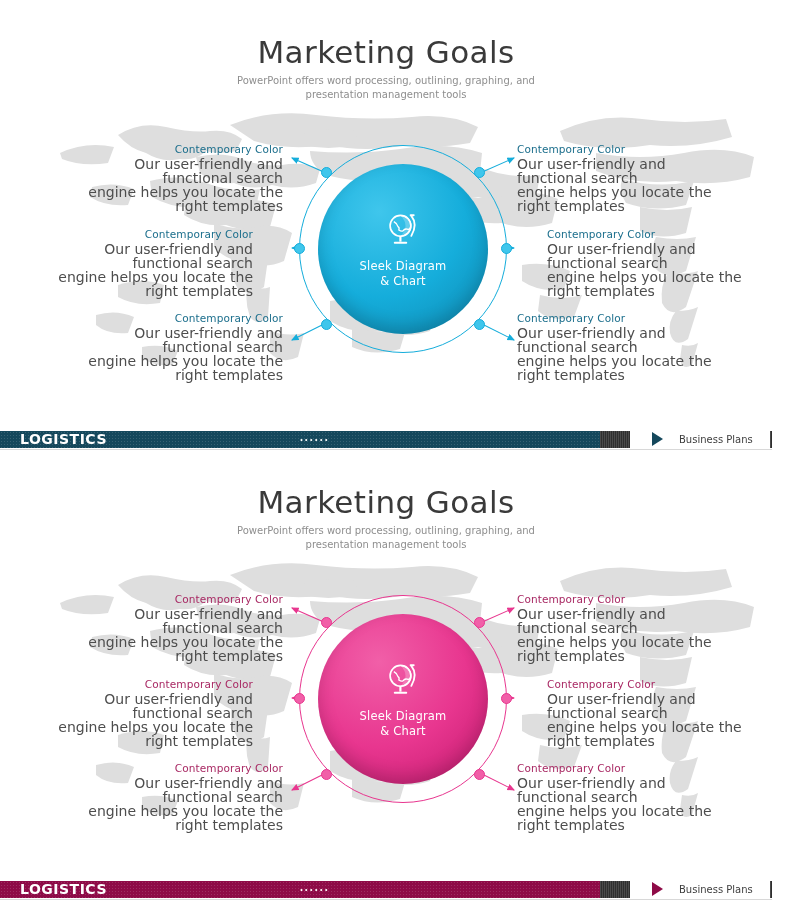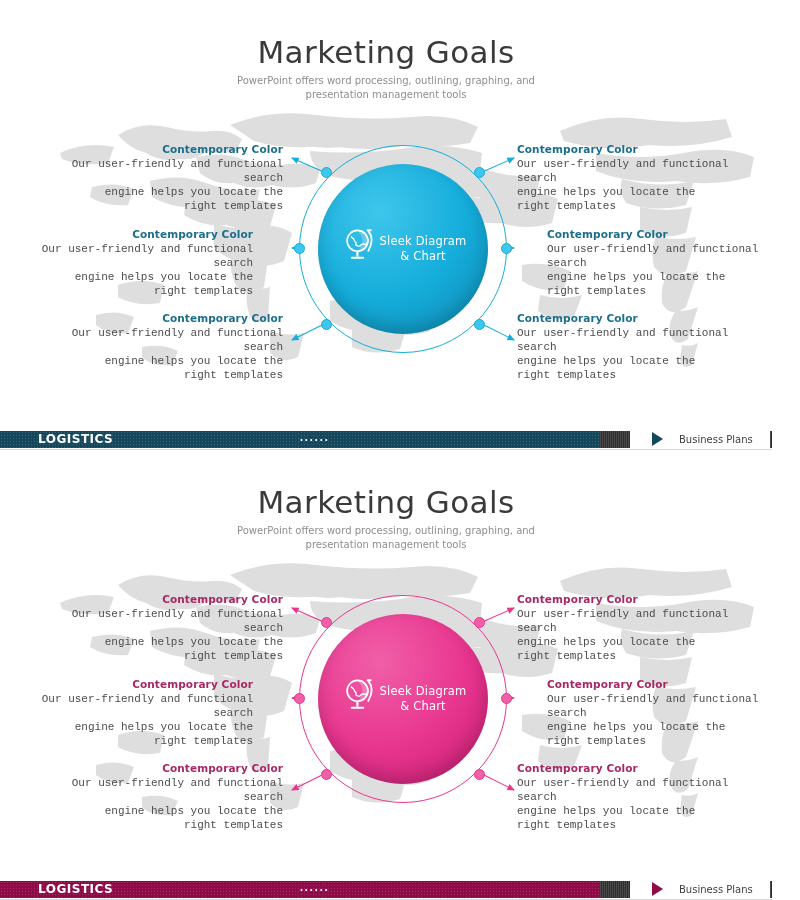--- a/index.html
+++ b/index.html
@@ -60,20 +60,21 @@
     border: 1.6px solid var(--accent);
   }
   .hub-core {
     position: absolute;
     left: 19px; top: 19px;
     width: 170px; height: 170px;
     border-radius: 50%;
     background: radial-gradient(circle at 36% 28%, var(--accentLight) 0%, var(--accent) 52%, var(--accentDark) 100%);
     box-shadow: inset 0 -7px 16px rgba(0,0,0,0.16);
     display: flex;
+    flex-direction: column;
     align-items: center;
     justify-content: center;
   }
   .hub-core::after {
     content: "";
     position: absolute;
     left: 0; top: 0; right: 0; bottom: 0;
     border-radius: 50%;
     background-image: radial-gradient(rgba(255,255,255,0.22) 0.6px, transparent 0.7px);
     background-size: 4px 4px;
@@ -113,30 +114,29 @@
   }
 
   
   .txt {
     position: absolute;
     width: 215px;
     font-family: "DejaVu Sans", sans-serif;
   }
   .txt .hd {
     font-size: 10.5px;
-    font-weight: 700;
+    font-weight: 400;
     color: var(--accentText);
     margin-bottom: 2px;
     letter-spacing: 0.1px;
   }
   .txt .bd {
-    font-size: 11px;
+    font-size: 14px;
     line-height: 14px;
     color: #4d4d4d;
-    font-family: Liberation Mono, monospace;
   }
   .txt.left  { text-align: right; }
   .txt.right { text-align: left; }
 
   
   .footer {
     position: absolute;
     left: 0; bottom: 0;
     width: 800px; height: 22px;
     background: #ffffff;
@@ -148,24 +148,24 @@
     height: 17px;
     flex: 0 0 630px;
     background: var(--footBg);
     display: flex;
     align-items: center;
     background-image: radial-gradient(rgba(255,255,255,0.14) 0.5px, transparent 0.6px);
     background-size: 3px 3px;
   }
   .footer-brand {
     color: #ffffff;
-    font-size: 12px;
+    font-size: 14px;
     font-weight: 700;
     letter-spacing: 0.5px;
-    margin-left: 38px;
+    margin-left: 20px;
     font-family: "DejaVu Sans", sans-serif;
   }
   .footer-dots {
     position: absolute;
     left: 0; right: 0;
     text-align: center;
     color: #ffffff;
     font-size: 7px;
     letter-spacing: 2.5px;
   }

